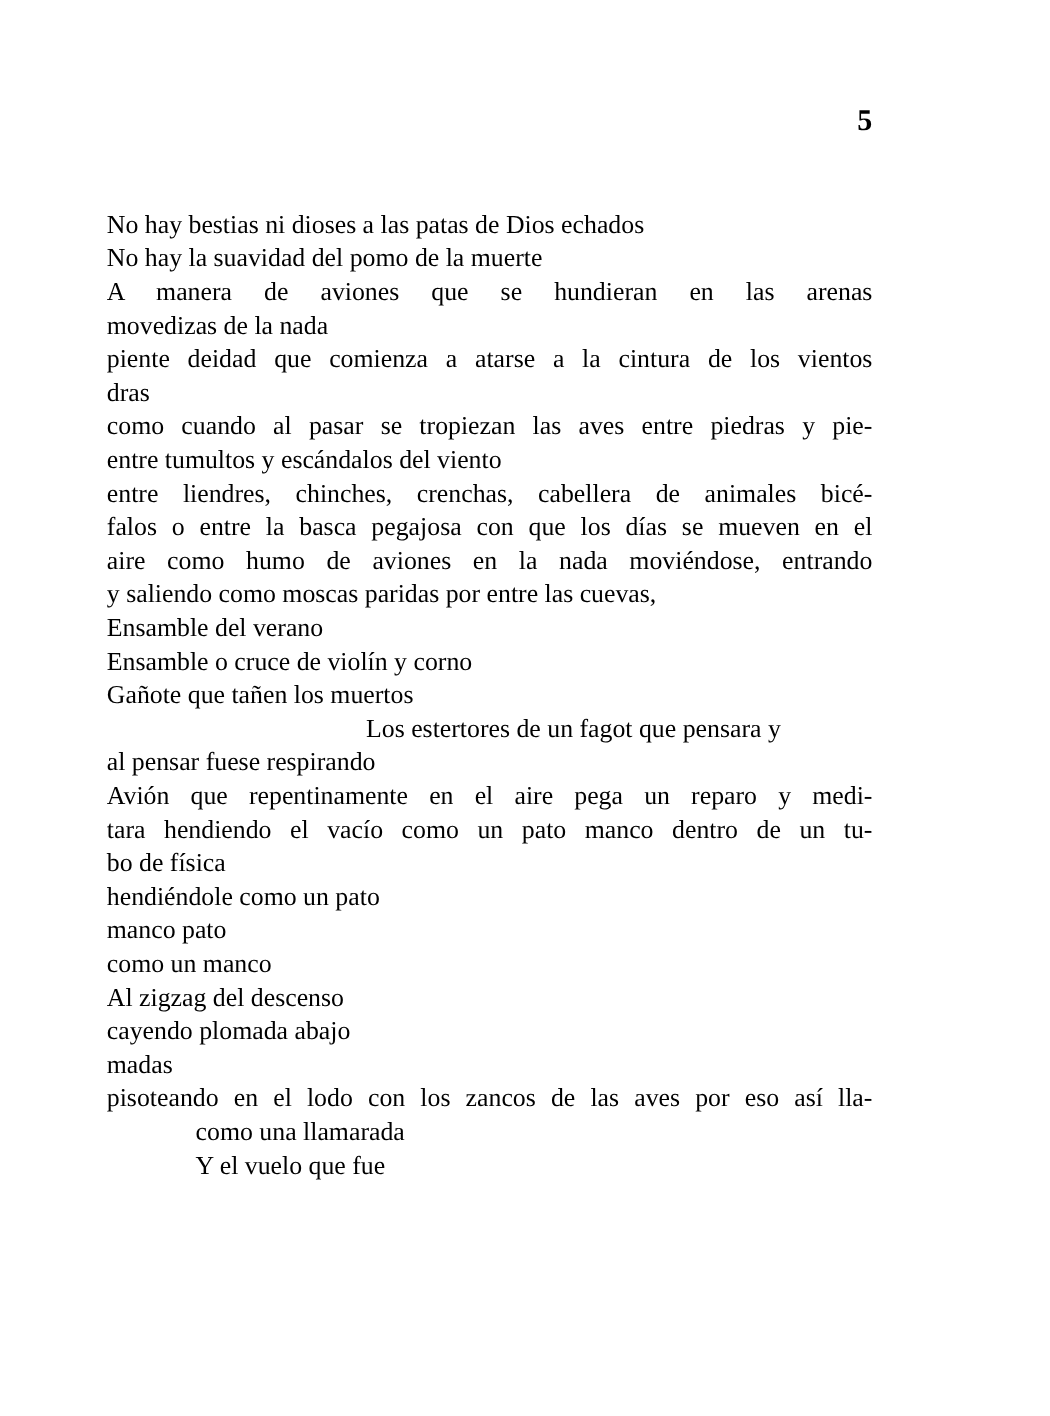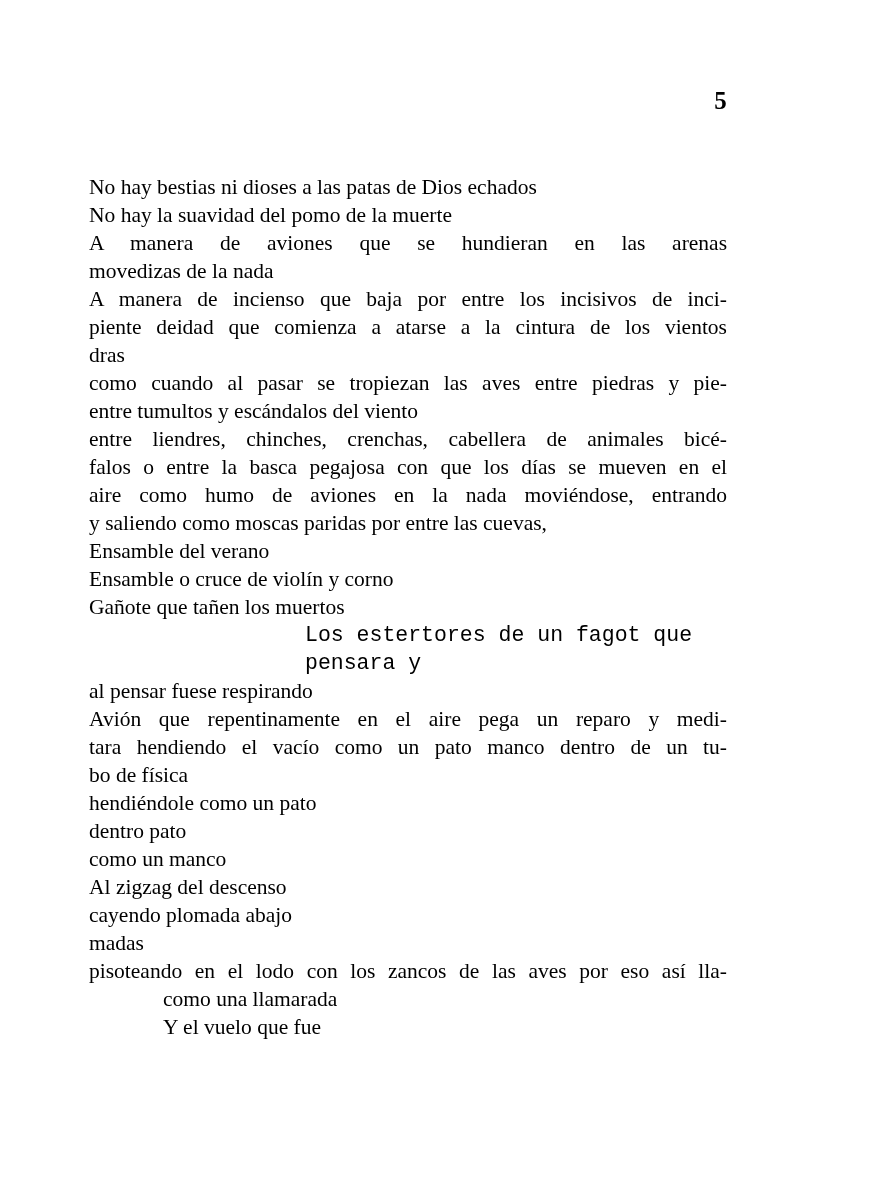--- a/index.html
+++ b/index.html
@@ -55,58 +55,56 @@
   .line.justified {
     text-align: justify;
     text-align-last: justify;
   }
   .line.flush {
     text-align: left;
     text-align-last: left;
   }
   .indent-large {
     padding-left: 216px;
-    font-family: Liberation Mono, monospace;
   }
   .indent-small {
     padding-left: 74px;
   }
 </style>
 </head>
 <body>
 
 <div class="page">
 
   <div class="page-number">5</div>
 
   <div class="poem-body">
     <div class="stanza">
         <div class="line flush">No hay bestias ni dioses a las patas de Dios echados</div>
         <div class="line flush">No hay la suavidad del pomo de la muerte</div>
         <div class="line justified">A manera de aviones que se hundieran en las arenas</div>
         <div class="line flush">movedizas de la nada</div>
-        <div class="line justified">A manera de incienso que baja por entre los incisivos de inci-</div>
         <div class="line justified">piente deidad que comienza a atarse a la cintura de los vientos</div>
         <div class="line flush">dras</div>
         <div class="line justified">como cuando al pasar se tropiezan las aves entre piedras y pie-</div>
         <div class="line flush">entre tumultos y escándalos del viento</div>
         <div class="line justified">entre liendres, chinches, crenchas, cabellera de animales bicé-</div>
         <div class="line justified">falos o entre la basca pegajosa con que los días se mueven en el</div>
         <div class="line justified">aire como humo de aviones en la nada moviéndose, entrando</div>
         <div class="line flush">y saliendo como moscas paridas por entre las cuevas,</div>
         <div class="line flush">Ensamble del verano</div>
         <div class="line flush">Ensamble o cruce de violín y corno</div>
         <div class="line flush">Gañote que tañen los muertos</div>
         <div class="line flush indent-large">Los estertores de un fagot que pensara y</div>
         <div class="line flush">al pensar fuese respirando</div>
         <div class="line justified">Avión que repentinamente en el aire pega un reparo y medi-</div>
         <div class="line justified">tara hendiendo el vacío como un pato manco dentro de un tu-</div>
         <div class="line flush">bo de física</div>
         <div class="line flush">hendiéndole como un pato</div>
-        <div class="line flush">dentro pato</div>
+        <div class="line flush">manco pato</div>
         <div class="line flush">como un manco</div>
         <div class="line flush">Al zigzag del descenso</div>
         <div class="line flush">cayendo plomada abajo</div>
         <div class="line flush">madas</div>
         <div class="line justified">pisoteando en el lodo con los zancos de las aves por eso así lla-</div>
         <div class="line flush indent-small">como una llamarada</div>
         <div class="line flush indent-small">Y el vuelo que fue</div>
       </div>
   </div>
 

